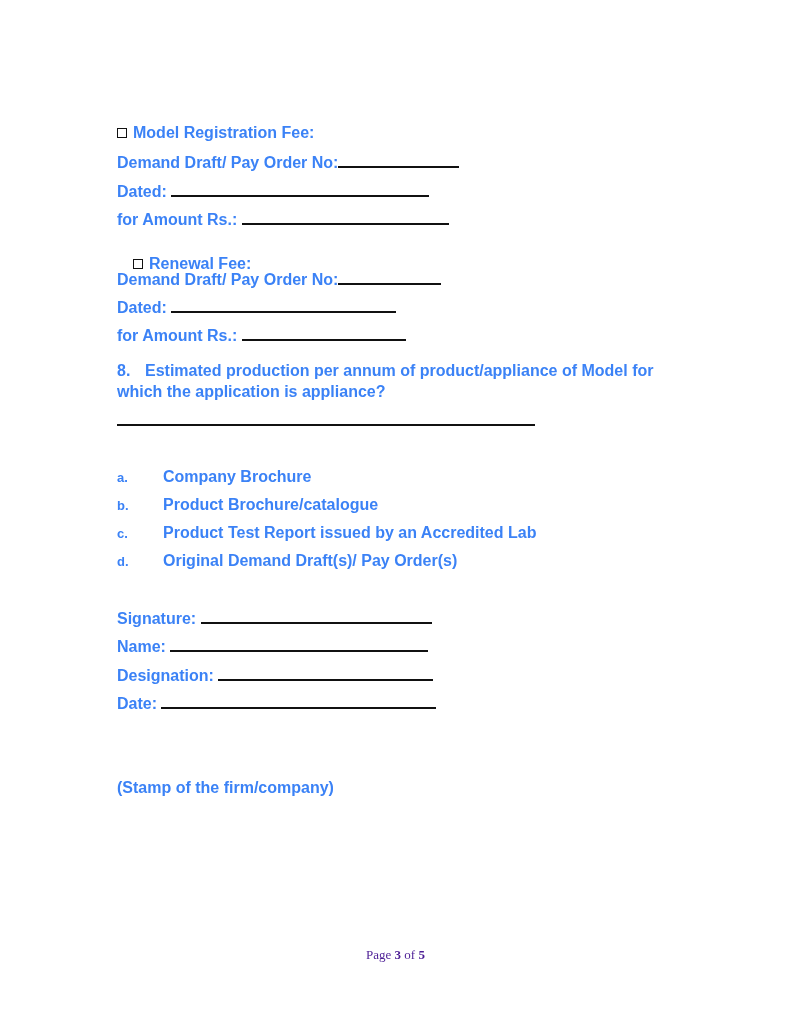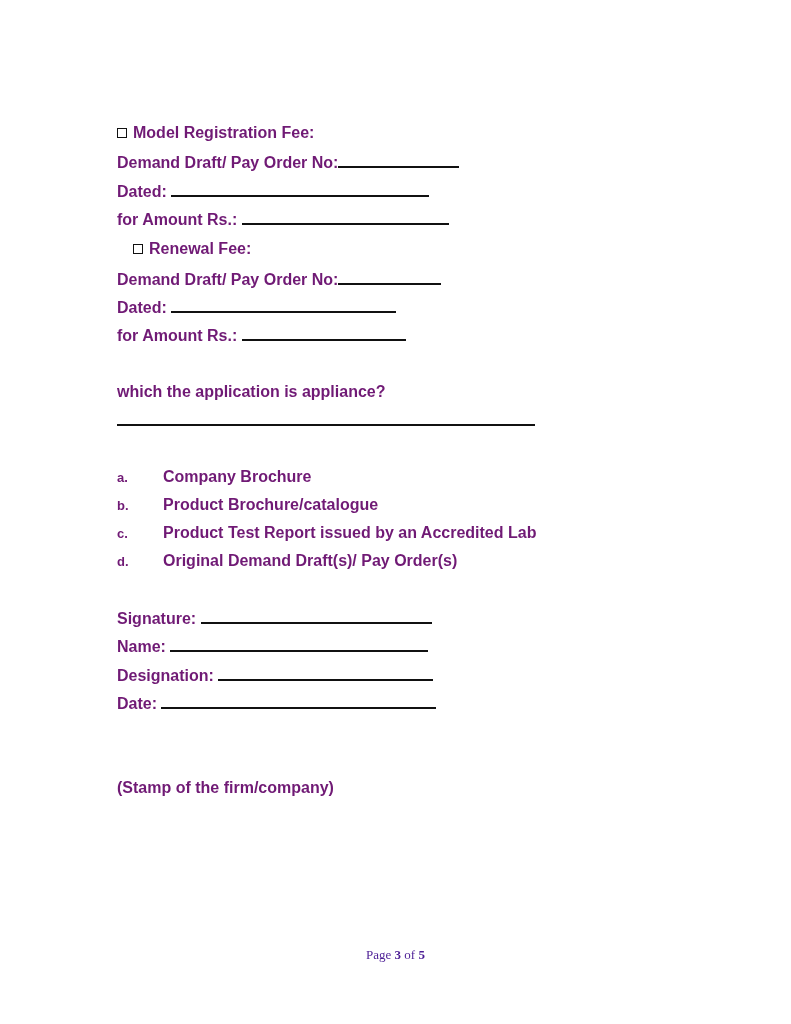--- a/index.html
+++ b/index.html
@@ -1,21 +1,21 @@
 <!DOCTYPE html>
 <html><head>
 <meta charset="utf-8">
 <style>
   html, body { margin: 0; padding: 0; background: #ffffff; }
   body { width: 791px; height: 1024px; position: relative; overflow: hidden; }
   .page { position: absolute; left: 0; top: 0; width: 791px; height: 1024px; background: #fff; }
   .line {
     position: absolute; left: 117px;
     font-family: "Liberation Sans", sans-serif; font-weight: bold; font-size: 16px;
-    color: #701a75; white-space: nowrap; line-height: 20px;
+    color: #3b82f6; white-space: nowrap; line-height: 20px;
   }
   .blank { display: inline-block; border-bottom: 2px solid #111; height: 14px; vertical-align: baseline; }
   .chk {
     display: inline-block; width: 10px; height: 10px; border: 1.4px solid #111;
     margin-right: 6px; vertical-align: 0px; box-sizing: border-box;
   }
   .num { display: inline-block; width: 28px; }
   .letter { display: inline-block; width: 46px; font-size: 13px; }
   .hr { position: absolute; border-bottom: 2px solid #111; height: 0; }
   .footer {
@@ -35,33 +35,36 @@
   <div class="line" style="top:152px;">
     <span>Demand Draft/ Pay Order No:</span><span class="blank" style="width:121px;"></span>
   </div>
   <div class="line" style="top:181px;">
     <span>Dated:</span> <span class="blank" style="width:258px;"></span>
   </div>
   <div class="line" style="top:209px;">
     <span>for Amount Rs.:</span> <span class="blank" style="width:207px;"></span>
   </div>
 
-  <div class="line" style="top:239px;padding-left:16px;">
+  <div class="line" style="top:254px;padding-left:16px;">
     <span class="chk"></span><span>Renewal Fee:</span>
   </div>
   <div class="line" style="top:269px;">
     <span>Demand Draft/ Pay Order No:</span><span class="blank" style="width:103px;"></span>
   </div>
   <div class="line" style="top:297px;">
     <span>Dated:</span> <span class="blank" style="width:225px;"></span>
   </div>
   <div class="line" style="top:325px;">
     <span>for Amount Rs.:</span> <span class="blank" style="width:164px;"></span>
   </div>
 
+  <div class="line" style="top:361px;">
+    <span class="num">8.</span><span>Estimated production per annum of product/appliance of Model for</span>
+  </div>
   <div class="line" style="top:382px;">
     <span>which the application is appliance?</span>
   </div>
   <div class="hr" style="top:424px; left:117px; width:418px;"></div>
 
   <div class="line" style="top:467px;">
     <span class="letter">a.</span><span>Company Brochure</span>
   </div>
   <div class="line" style="top:523px;">
     <span class="letter">c.</span><span>Product Test Report issued by an Accredited Lab</span>

